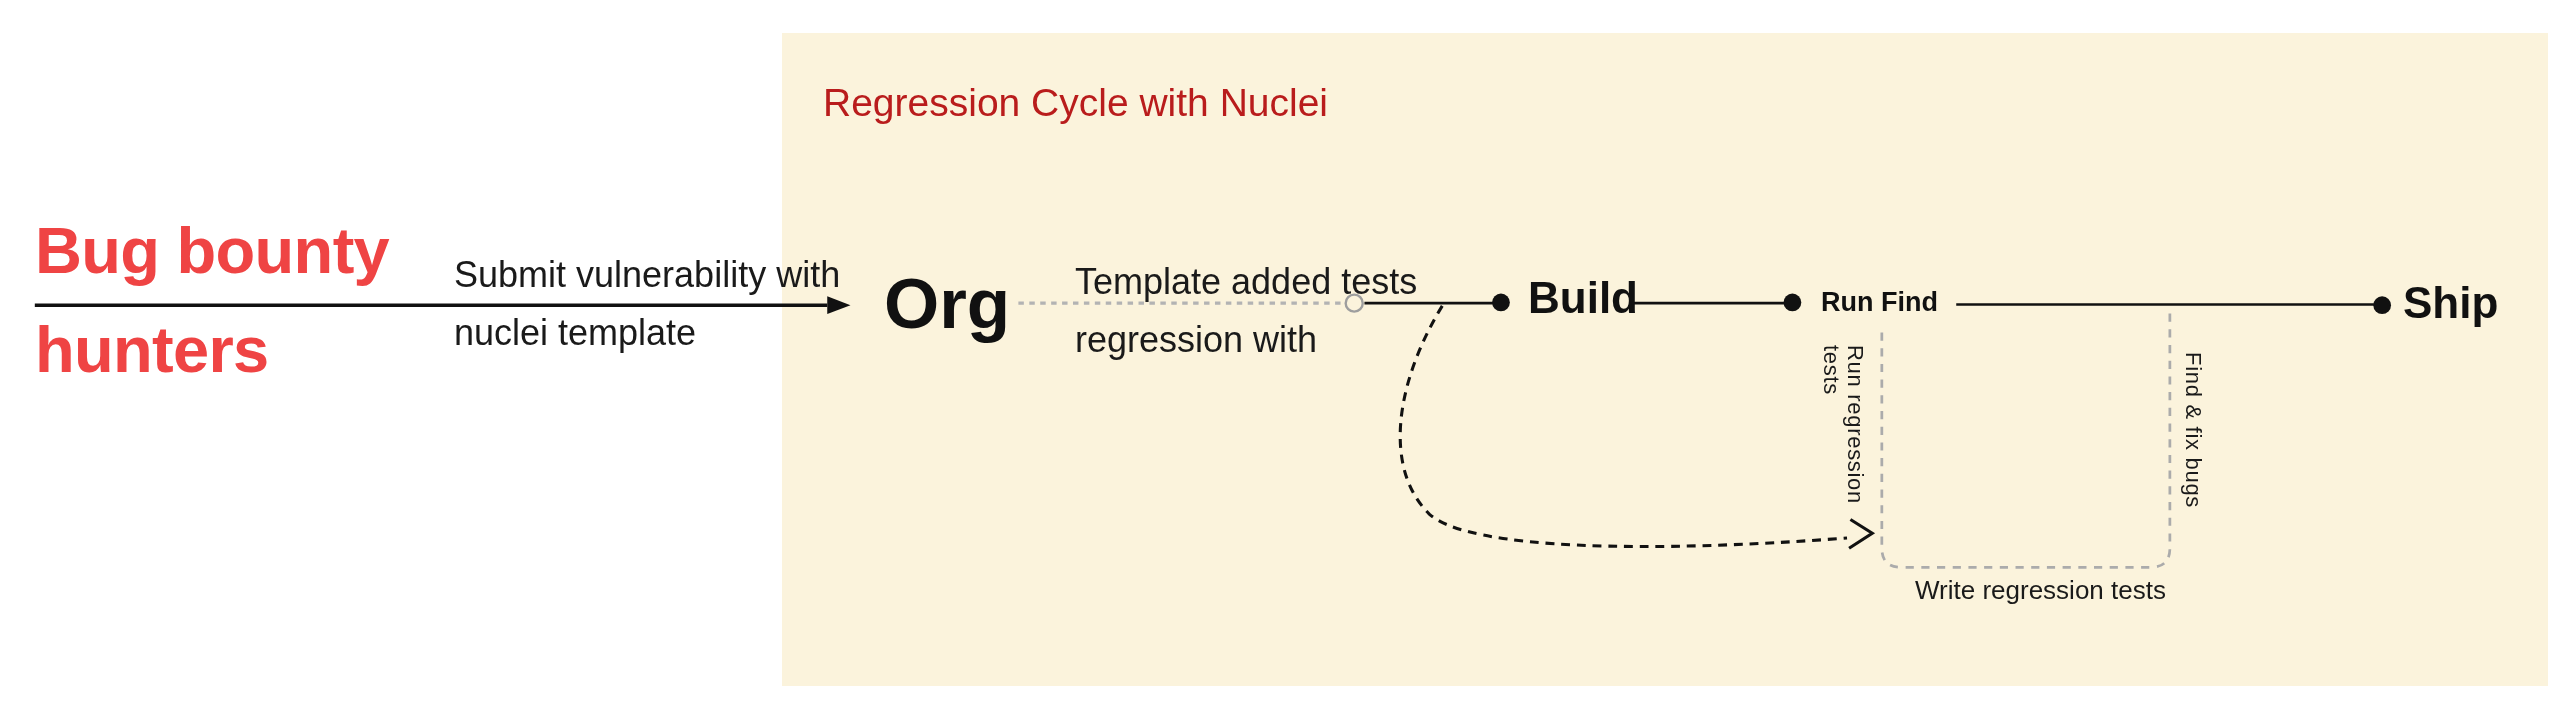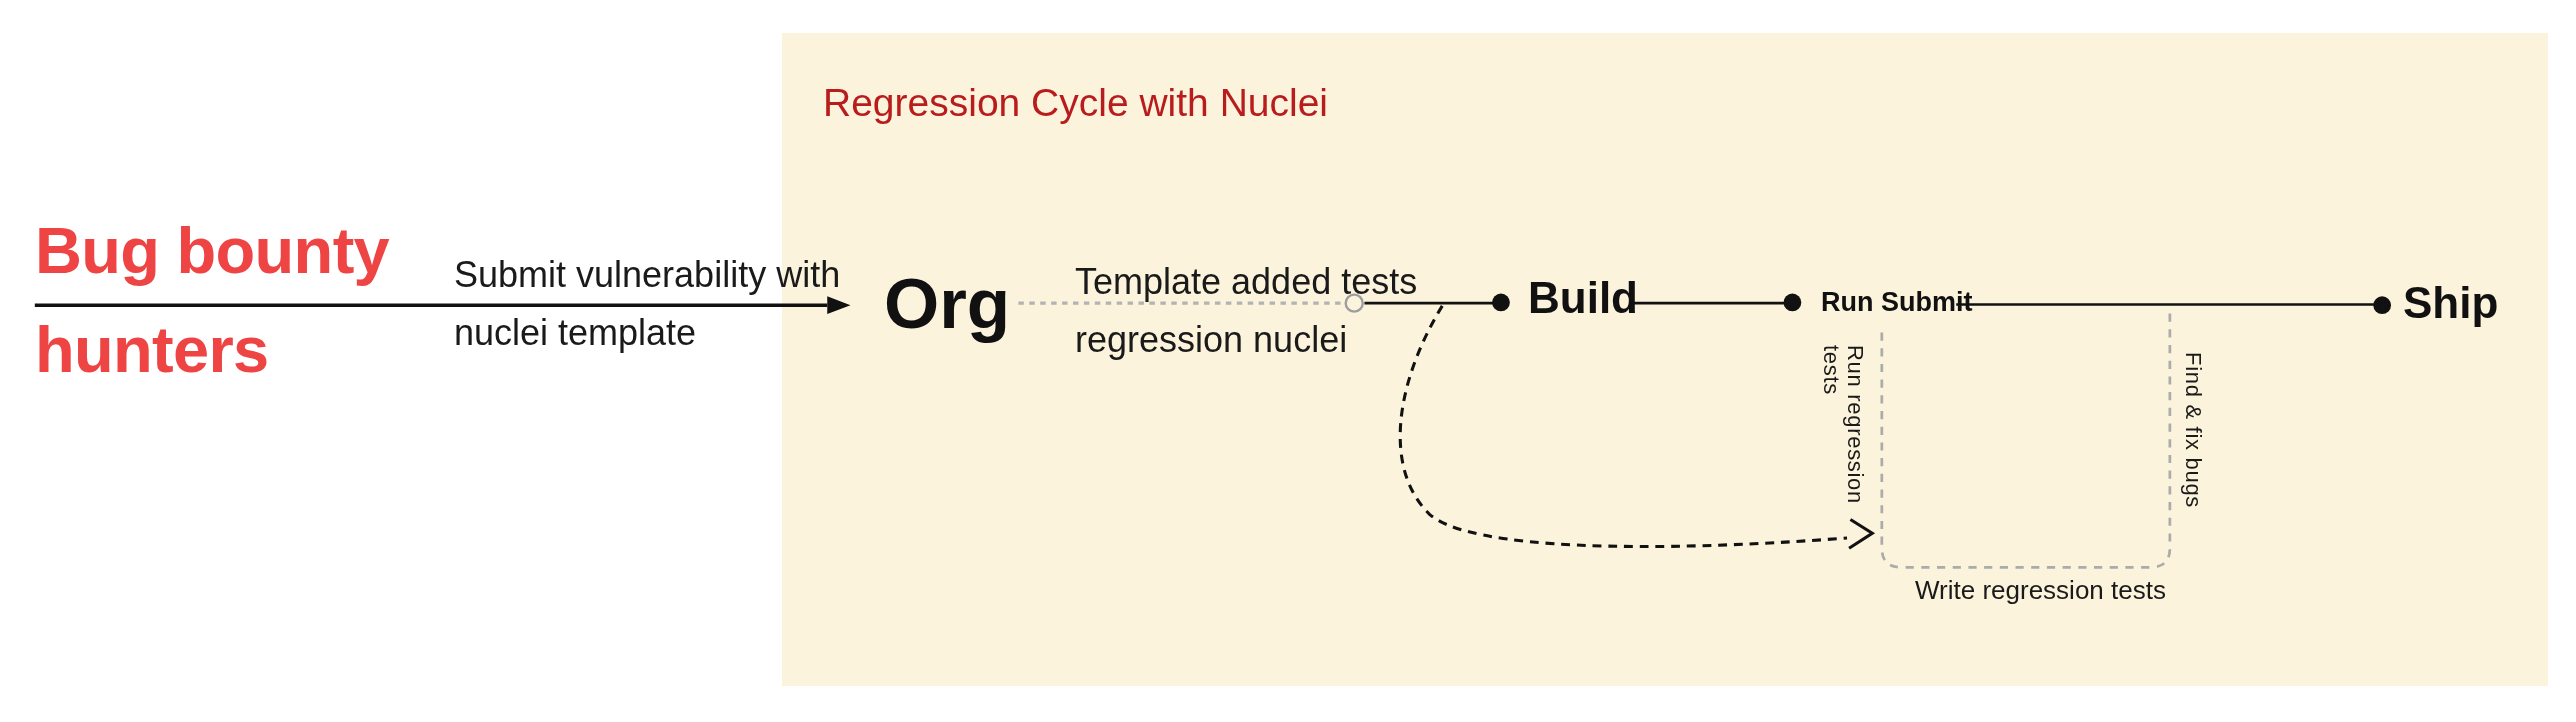--- a/index.html
+++ b/index.html
@@ -121,24 +121,24 @@
   <div class="txt heading" style="left:35px; top:317px;">hunters</div>
 
   <div class="txt label" style="left:414px; top:257px;">Submit vulnerability with</div>
   <div class="txt label" style="left:414px; top:315px;">nuclei template</div>
 
   <div class="txt panel-title" style="left:823px; top:83px;">Regression Cycle with Nuclei</div>
 
   <div class="txt node-big" style="left:884px; top:268px;">Org</div>
 
   <div class="txt label" style="left:1035px; top:264px;">Template added tests</div>
-  <div class="txt label" style="left:1035px; top:322px;">regression nuclei</div>
+  <div class="txt label" style="left:1035px; top:322px;">regression with</div>
 
   <div class="txt node-mid" style="left:1528px; top:276px;">Build</div>
-  <div class="txt node-small" style="left:1821px; top:289px;">Run Submit</div>
+  <div class="txt node-small" style="left:1821px; top:289px;">Run Find</div>
   <div class="txt node-mid" style="left:2403px; top:281px;">Ship</div>
 
   <div class="vtext" style="left:1844px; top:345px;">Run regression</div>
   <div class="vtext" style="left:1820px; top:345px;">tests</div>
   <div class="vtext" style="left:2182px; top:352px;">Find &amp; fix bugs</div>
 
   <div class="txt bracket-label" style="left:1915px; top:577px;">Write regression tests</div>
 
 </div>
 

